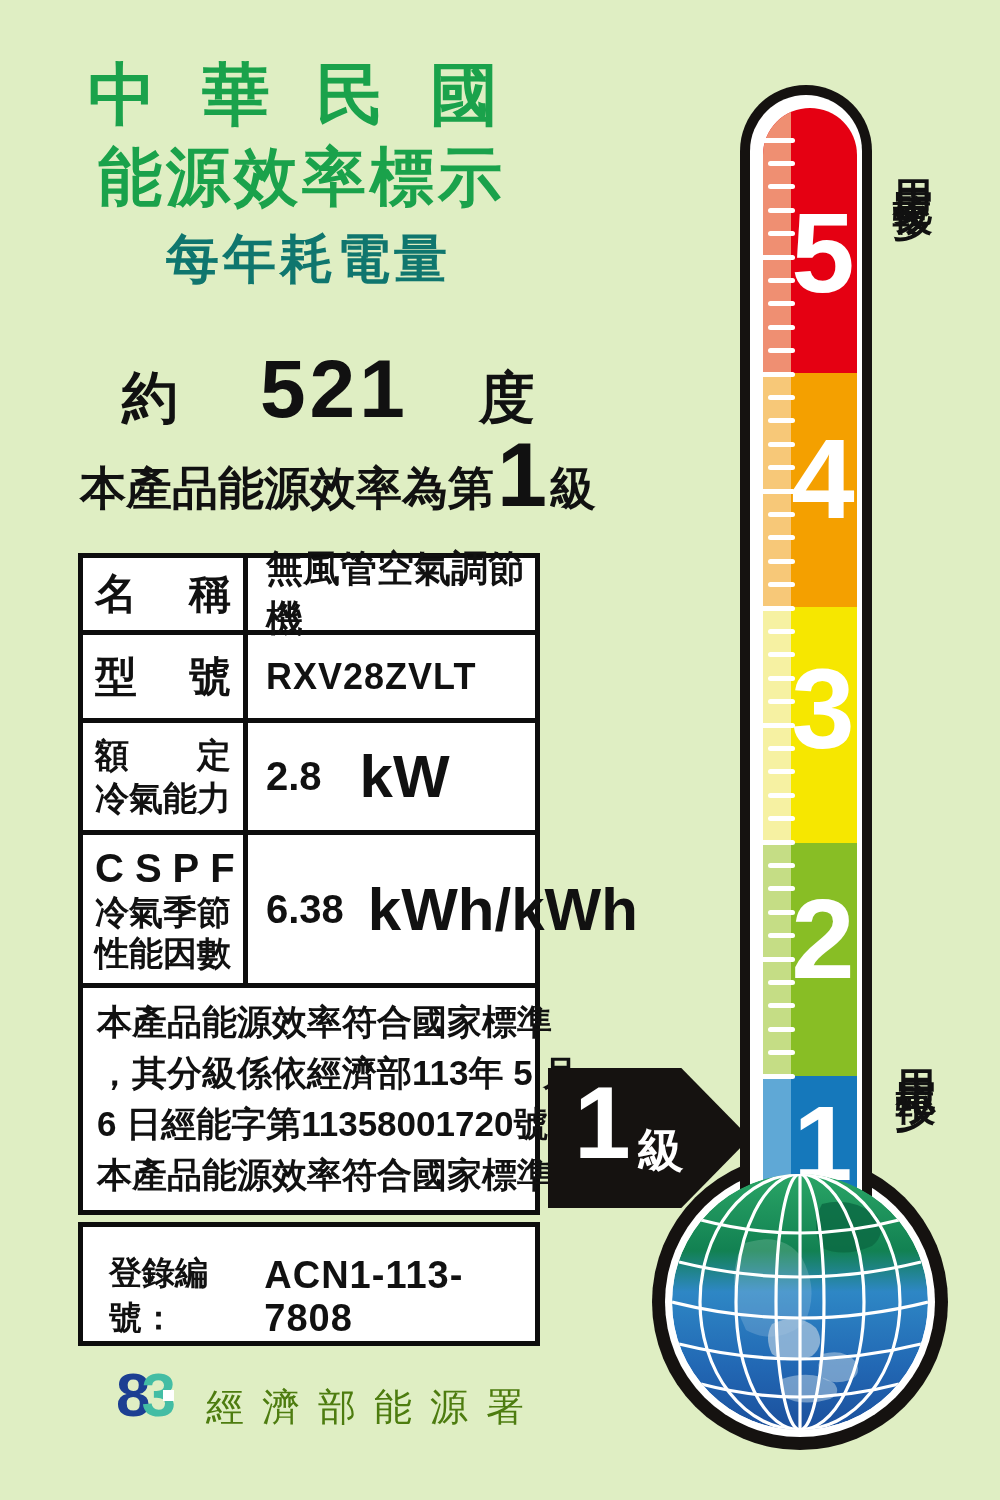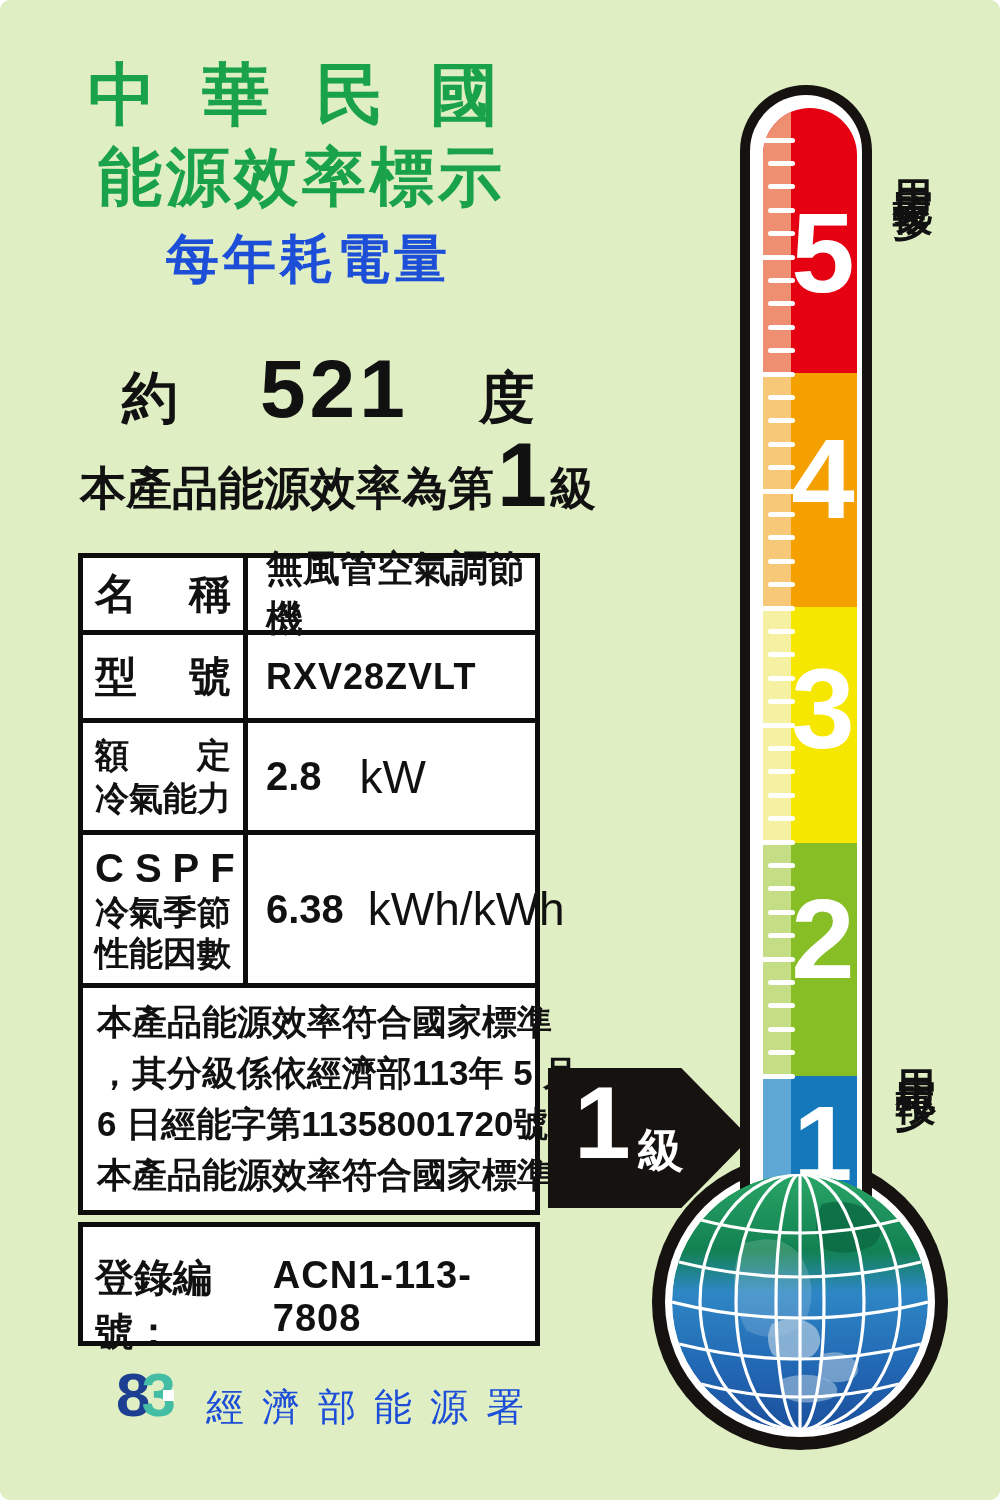--- a/index.html
+++ b/index.html
@@ -7,21 +7,21 @@
     position:relative;width:1000px;height:1500px;overflow:hidden;
     background:#dfeec3;
     font-family:"Liberation Sans","DejaVu Sans",sans-serif;
     color:#111;
   }
   .abs{position:absolute;}
 
   
   .title1{left:88px;top:50px;font-size:68px;font-weight:700;letter-spacing:46px;white-space:nowrap;}
   .title2{left:98px;top:134px;font-size:64px;font-weight:700;letter-spacing:4px;white-space:nowrap;}
-  .subtitle{left:166px;top:224px;font-size:53px;font-weight:700;letter-spacing:4px;color:#1d4ed8;white-space:nowrap;}
+  .subtitle{left:166px;top:224px;font-size:53px;font-weight:700;letter-spacing:4px;color:#0f766e;white-space:nowrap;}
 
   .consumption{left:122px;top:342px;display:flex;align-items:baseline;white-space:nowrap;}
   .consumption .pre{font-size:56px;font-weight:700;}
   .consumption .val{font-size:82px;font-weight:700;margin-left:82px;letter-spacing:4px;}
   .consumption .unit{font-size:56px;font-weight:700;margin-left:70px;}
 
   .grade-sentence{left:80px;top:436px;display:flex;align-items:flex-end;white-space:nowrap;}
   .grade-sentence .pre{font-size:46px;font-weight:700;line-height:1.15;}
   .grade-sentence .big{font-size:90px;font-weight:800;line-height:.88;margin:0 3px;}
   .grade-sentence .suf{font-size:46px;font-weight:700;line-height:1.15;}
@@ -34,35 +34,35 @@
   .tvalue{flex:1;display:flex;align-items:center;padding-left:18px;}
   .jline{width:100%;text-align:justify;text-align-last:justify;font-weight:700;}
   .r1{height:77px;} .r2{height:88px;} .r3{height:112px;} .r4{height:153px;}
   .r1 .jline,.r2 .jline{font-size:42px;}
   .r3 .jline{font-size:34px;line-height:1.25;}
   .r4 .cspf{font-size:40px;letter-spacing:11px;font-weight:700;line-height:1.2;}
   .r4 .jline{font-size:34px;line-height:1.2;}
   .v-cjk{font-size:37px;font-weight:600;letter-spacing:0px;}
   .v-model{font-size:36px;font-weight:700;letter-spacing:1px;text-align:center;}
   .v-num{font-size:40px;font-weight:700;}
-  .v-unit{font-size:46px;font-weight:400;margin-left:38px;}
+  .v-unit{font-size:60px;font-weight:700;margin-left:38px;}
   .r4 .v-unit{margin-left:24px;}
   .statement{display:block;padding:8px 16px 0 14px;}
   .statement div{font-size:35px;font-weight:600;line-height:51px;white-space:nowrap;}
 
   .reg-box{left:78px;top:1222px;width:462px;height:124px;background:#fff;border:5px solid #0d0d0d;box-sizing:border-box;display:flex;align-items:flex-start;padding:24px 0 0 12px;}
-  .reg-label{font-size:39px;font-weight:600;}
+  .reg-label{font-size:33px;font-weight:600;margin-left:14px;}
   .reg-number{font-size:38px;font-weight:700;margin-top:3px;letter-spacing:1px;}
 
   
   .logo{left:116px;top:1364px;display:flex;align-items:center;}
   .logo .g{font-size:62px;font-weight:800;line-height:1;}
   .logo .g2{margin-left:-9px;}
   .logo .sq{position:absolute;left:47px;top:26px;width:11px;height:11px;background:#fff;}
-  .agency{left:206px;top:1382px;font-size:38px;font-weight:500;letter-spacing:18px;color:#1d4ed8;white-space:nowrap;}
+  .agency{left:206px;top:1382px;font-size:38px;font-weight:500;letter-spacing:18px;color:#4d7c0f;white-space:nowrap;}
 
   
   .arrow{left:548px;top:1068px;width:202px;height:140px;background:#151210;
     clip-path:polygon(0 0,66% 0,100% 50%,66% 100%,0 100%);
     display:flex;align-items:flex-start;}
   .arrow .one{font-size:102px;font-weight:800;color:#fff;line-height:1.08;margin-left:26px;}
   .arrow .lvl{font-size:46px;font-weight:700;color:#fff;margin-top:52px;margin-left:7px;}
 
   .globe-ring{left:652px;top:1154px;width:296px;height:296px;border-radius:50%;background:#151210;}
   .globe-ring-white{left:665px;top:1167px;width:270px;height:270px;border-radius:50%;background:#fff;}
@@ -87,21 +87,21 @@
 
   .globe-sphere{left:672px;top:1174px;width:256px;height:256px;border-radius:50%;overflow:hidden;}
 
   .v-label{font-size:40px;font-weight:600;color:#111;writing-mode:vertical-rl;text-orientation:upright;letter-spacing:7px;line-height:1;}
   .v-top{left:893px;top:148px;}
   .v-bottom{left:896px;top:1038px;}
 </style>
 </head>
 <body>
 
-<div class="canvas" style="background: rgb(223, 238, 195); border-radius: 10px;">
+<div class="canvas" style="background: rgb(223, 238, 195);">
 
   <div class="abs title1" style="color: rgb(26, 162, 75);">中華民國</div>
   <div class="abs title2" style="color: rgb(26, 162, 75);">能源效率標示</div>
   <div class="abs subtitle">每年耗電量</div>
 
   <div class="abs consumption">
     <span class="pre">約</span>
     <span class="val">521</span>
     <span class="unit">度</span>
   </div>

